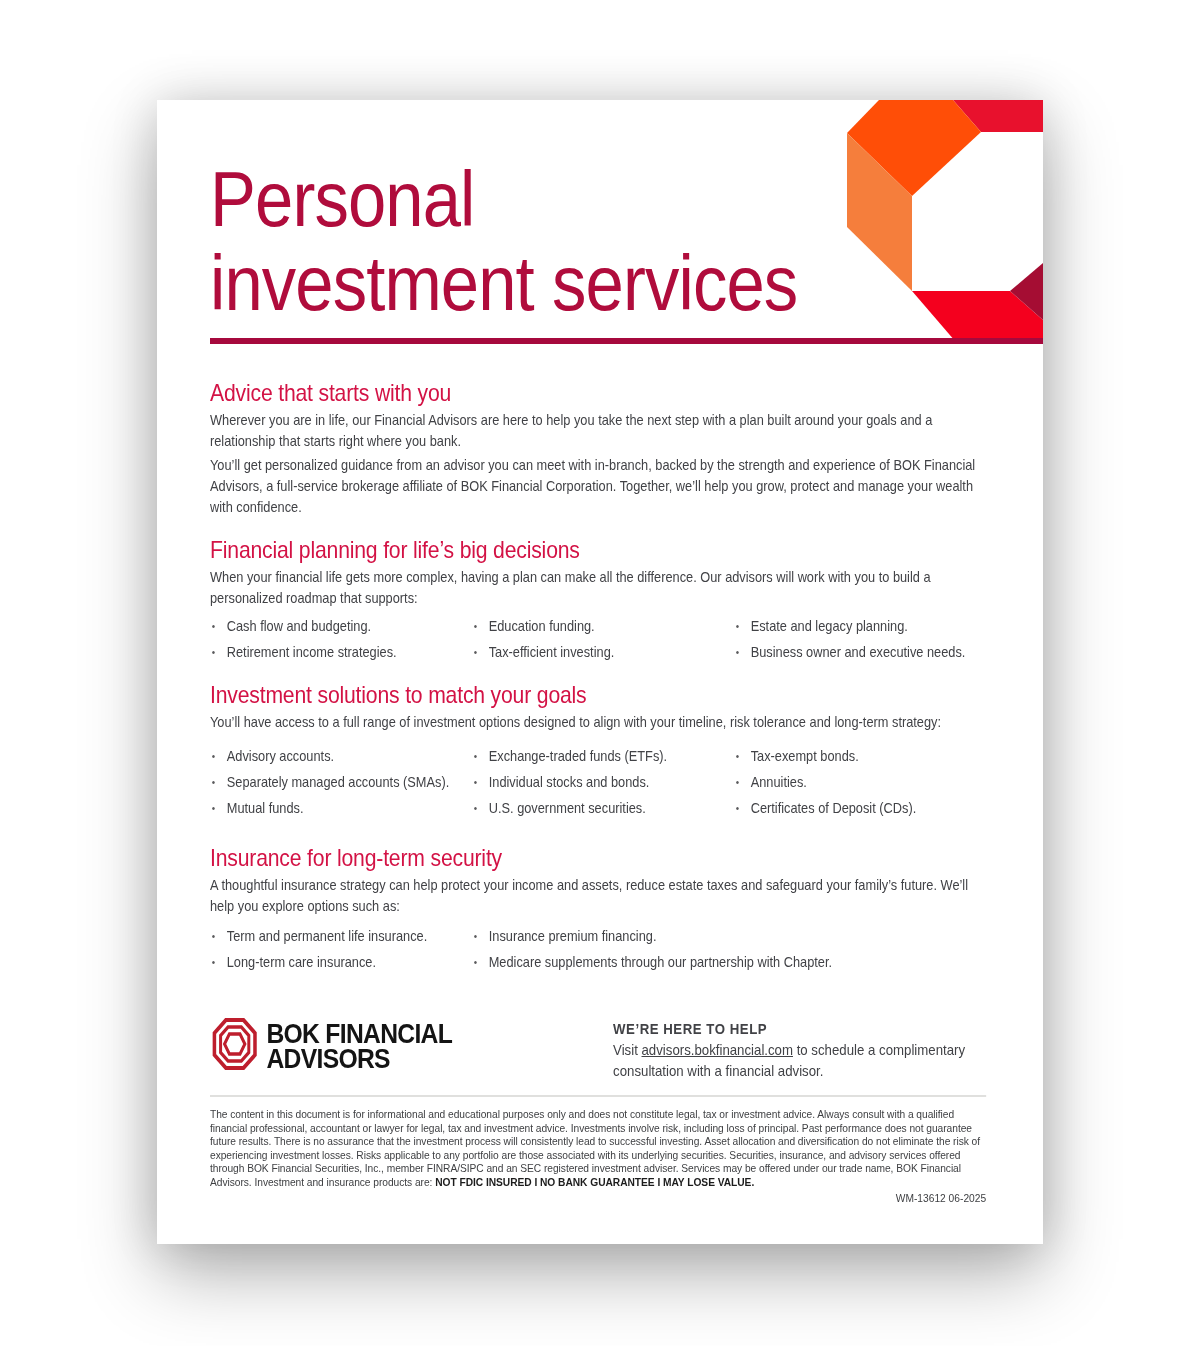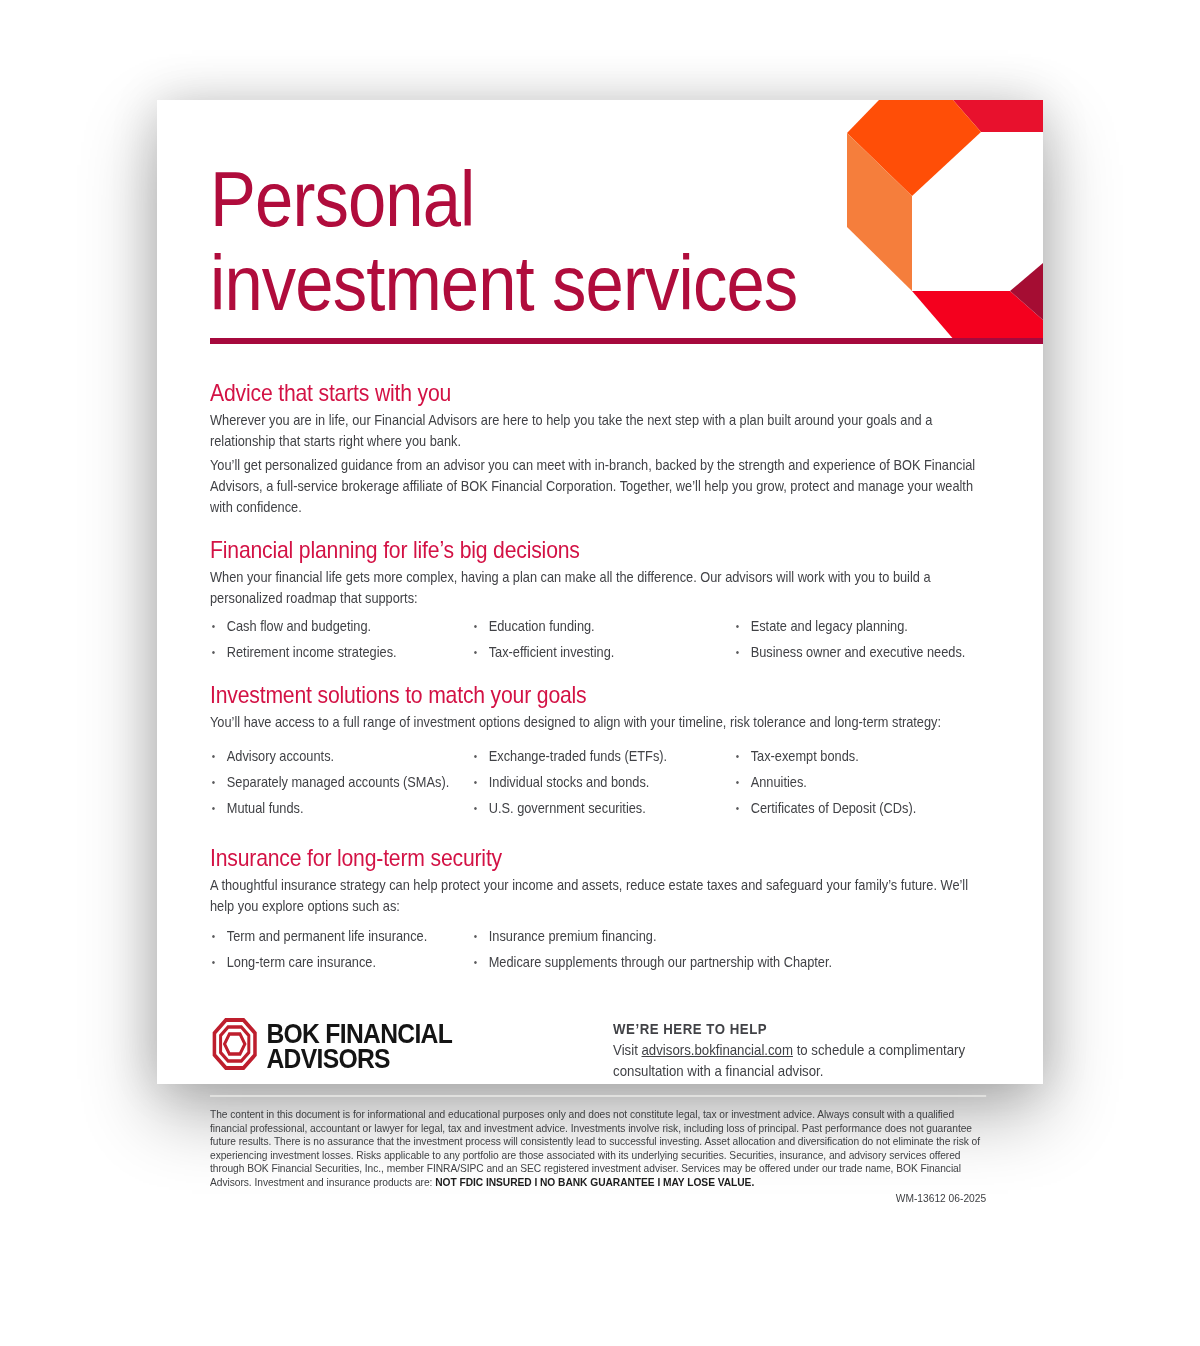--- a/index.html
+++ b/index.html
@@ -6,21 +6,21 @@
   body{
     width:1200px;height:1346px;
     background:#ffffff;
     font-family:"Liberation Sans", sans-serif;
     position:relative;
     overflow:hidden;
   }
   .page{
     position:absolute;
     left:157px;top:100px;
-    width:886px;height:984px;
+    width:886px;height:1144px;
     background:#ffffff;
     box-shadow:0 30px 70px rgba(0,0,0,.30), 0 0 45px rgba(0,0,0,.14);
   }
   
   .corner-mark{
     position:absolute;top:0;right:0;width:198px;height:245px;
     display:block;
   }
   .title-rule{
     position:absolute;left:53px;right:0;top:238px;height:6px;

